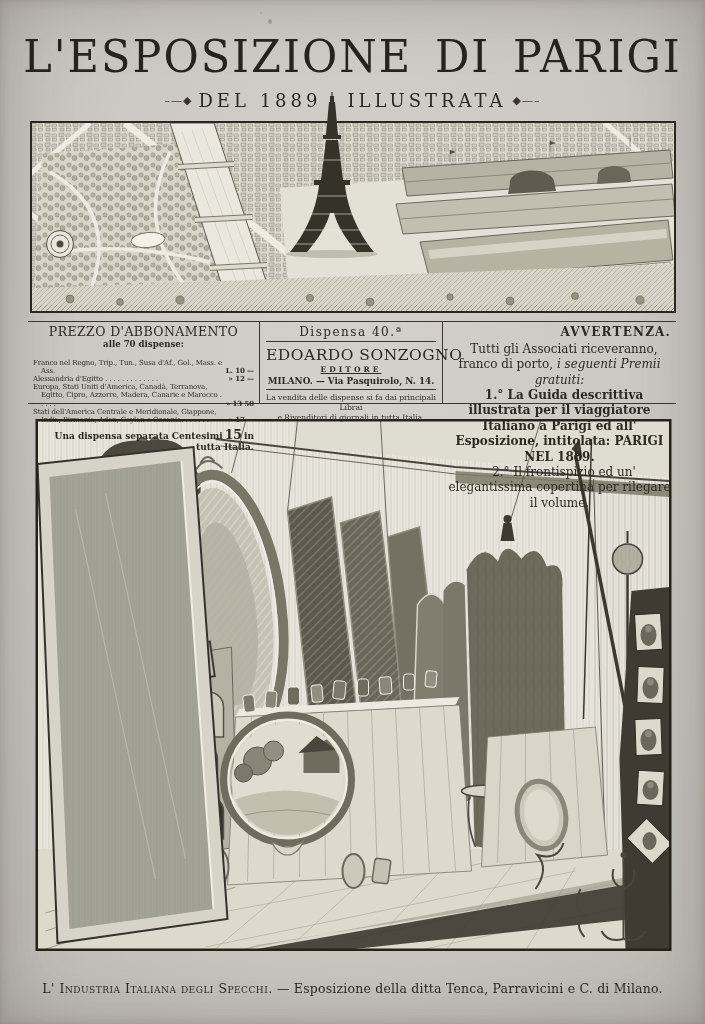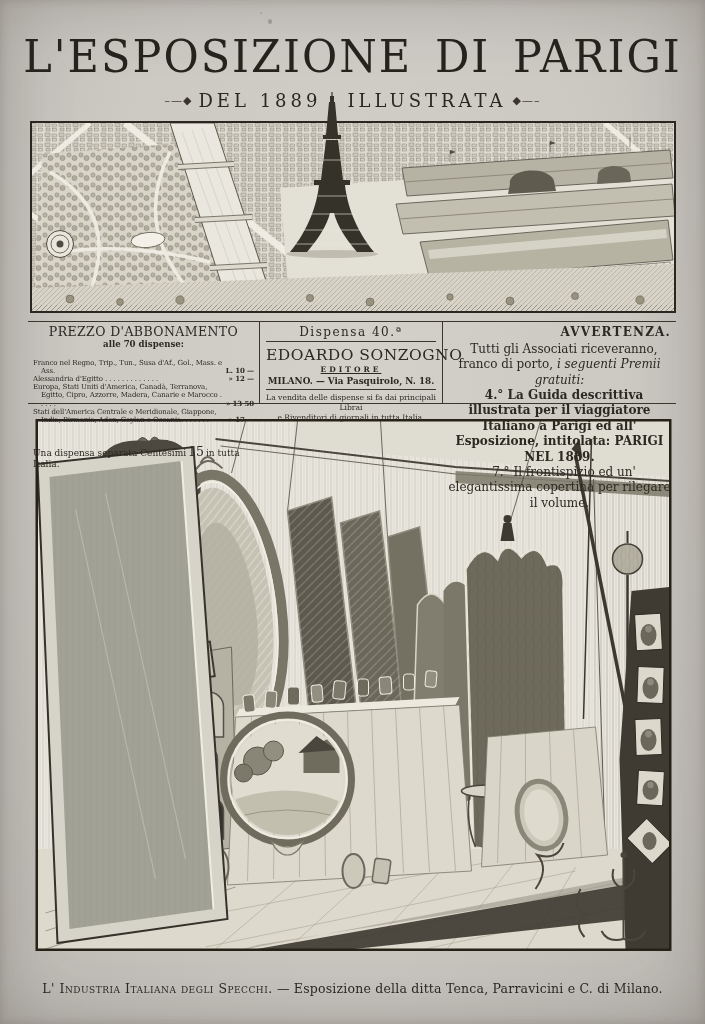--- a/index.html
+++ b/index.html
@@ -40,21 +40,21 @@
   .col { padding:2px 5px; }
   .col.left { width:231px; }
   .col.center { width:184px; border-left:1px solid #3a362e; border-right:1px solid #3a362e; padding:0 6px; }
   .col.right { flex:1; }
 
   .price-heading { font-size:12.5px; font-weight:400; letter-spacing:.4px; text-align:center; }
   .price-sub { font-size:8.6px; font-weight:700; text-align:center; margin-bottom:10px; }
   .price-row { display:flex; align-items:flex-end; font-size:7px; letter-spacing:-.1px; line-height:1.16; }
   .price-label { flex:1; padding-left:8px; text-indent:-8px; }
   .price-val { font-weight:700; white-space:nowrap; margin-left:3px; }
-  .price-footer { font-size:9px; font-weight:400; text-align:left; margin-top:20px; }
+  .price-footer { font-size:9px; font-weight:700; text-align:right; margin-top:3px; }
   .price-footer .num { font-size:12.5px; margin:0 2px; }
 
   .issue { font-size:12px; letter-spacing:1.5px; text-align:center; padding:3px 0 2px;
            border-bottom:1.2px solid #3a362e; }
   .publisher { font-size:15.5px; letter-spacing:.5px; text-align:center; margin-top:4px; white-space:nowrap; }
   .role { font-size:7.5px; letter-spacing:3px; text-align:center; font-weight:700; margin-top:1px;text-decoration:underline; }
   .address { font-size:8.8px; font-weight:700; text-align:center; margin:2px 0 3px; }
   .center-note { border-top:1.2px solid #3a362e; font-size:7.6px; text-align:center;
                  padding-top:3px; line-height:1.3; }
 
@@ -240,36 +240,36 @@
       </div>
       <div class="price-footer">
         <span>Una dispensa separata Centesimi</span><span class="num">15</span><span>in tutta Italia.</span>
       </div>
     </div>
 
     <div class="col center">
       <div class="issue">Dispensa 40.ª</div>
       <div class="publisher">EDOARDO SONZOGNO</div>
       <div class="role">EDITORE</div>
-      <div class="address">MILANO. — Via Pasquirolo, N. 18.</div>
+      <div class="address">MILANO. — Via Pasquirolo, N. 14.</div>
       <div class="center-note">
         <div>La vendita delle dispense si fa dai principali Librai</div>
         <div>e Rivenditori di giornali in tutta Italia.</div>
       </div>
     </div>
 
     <div class="col right">
       <div class="avv-heading">AVVERTENZA.</div>
       <p class="avv-p">
         <span>Tutti gli Associati riceveranno, franco di porto, </span><span class="it">i seguenti Premii gratuiti:</span>
       </p>
       <p class="avv-p b">
-        <span>4.° La Guida descrittiva illustrata per il viaggiatore Italiano a Parigi ed all' Esposizione, intitolata: </span><span>PARIGI NEL 1889.</span>
+        <span>1.° La Guida descrittiva illustrata per il viaggiatore Italiano a Parigi ed all' Esposizione, intitolata: </span><span>PARIGI NEL 1889.</span>
       </p>
-      <p class="avv-p">7.° Il frontispizio ed un' elegantissima copertina per rilegare il volume.</p>
+      <p class="avv-p">2.° Il frontispizio ed un' elegantissima copertina per rilegare il volume.</p>
     </div>
   </section>
 
   <figure class="fig-bottom">
     <svg viewBox="0 0 636 532">
       <title>Sala d'esposizione di specchi della ditta Tenca, Parravicini e C.</title>
       <defs>
         <pattern id="bwall" width="6" height="10" patternUnits="userSpaceOnUse">
           <path d="M1.5 0V10" stroke="#7d7968" stroke-width=".5" opacity=".5"></path>
           <path d="M4.5 0V10" stroke="#94907c" stroke-width=".4" opacity=".35"></path>

